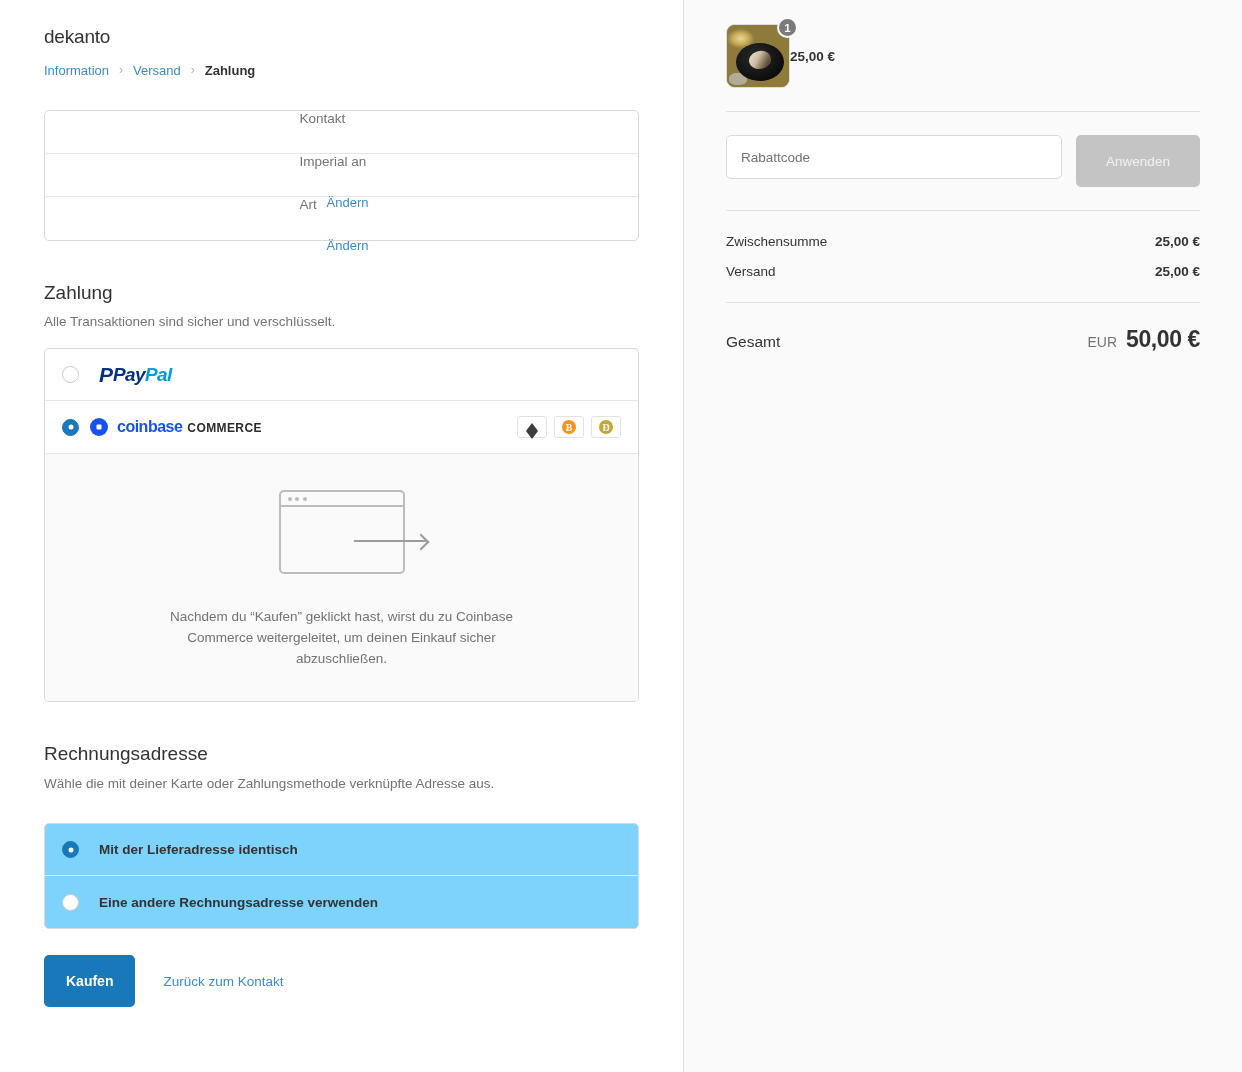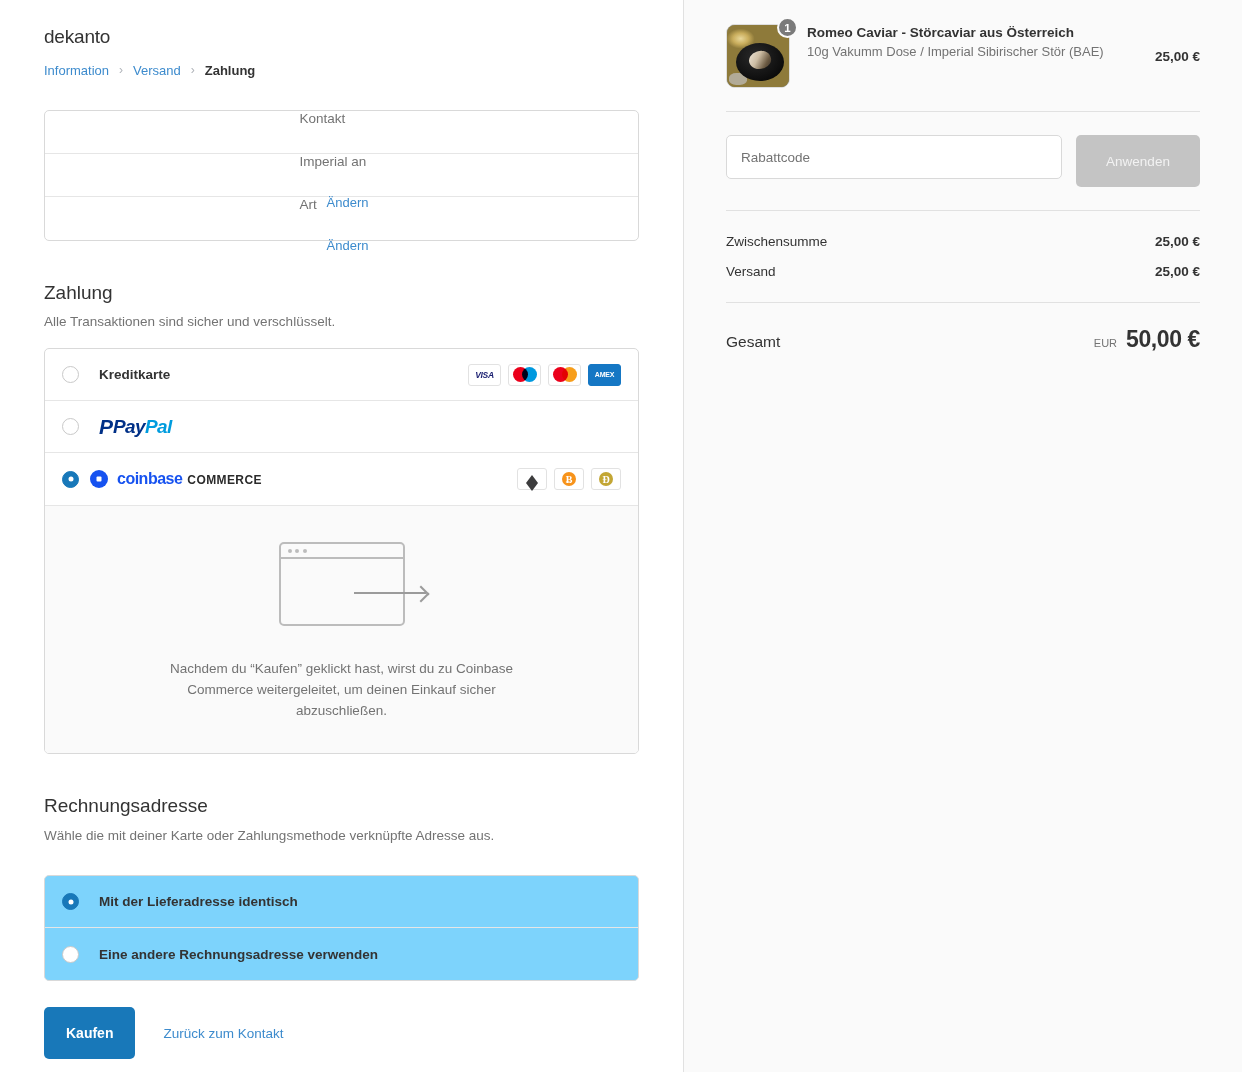--- a/index.html
+++ b/index.html
@@ -455,21 +455,21 @@
     color: #333333;
     margin-bottom: 15px;
   }
   .totals-line .amt { font-weight: bold; }
   .grand {
     display: flex; justify-content: space-between; align-items: baseline;
     margin-top: 2px;
   }
   .grand .lbl { font-size: 15.5px; color: #333333; }
   .grand .right { display: flex; align-items: baseline; gap: 9px; }
-  .grand .cur { font-size: 11px; color: #737373; }
+  .grand .cur { font-size: 14px; color: #737373; }
   .grand .val { font-size: 23px; font-weight: bold; color: #333333; letter-spacing: -0.4px; }
 </style>
 </head>
 <body>
 
 <div class="page">
 
   <div class="left-col">
 
     <h1 class="brand">dekanto</h1>
@@ -509,45 +509,20 @@
       </div>
 
     </div>
 
     <div class="section">
       <h2 class="section-title">Zahlung</h2>
       <p class="section-sub">Alle Transaktionen sind sicher und verschlüsselt.</p>
 
       <div class="pay-box">
 
-        <div class="pay-row">
-          <span class="radio"></span>
-          <span class="label">Kreditkarte</span>
-          <span class="spacer"></span>
-          <span class="brands">
-            <span class="brand-badge">
-              <span class="visa-txt">VISA</span>
-            </span>
-            <span class="brand-badge">
-              <span class="mc-circles maestro">
-                  <i class="l"></i>
-                  <i class="r"></i>
-                </span>
-            </span>
-            <span class="brand-badge">
-              <span class="mc-circles mastercard">
-                  <i class="l"></i>
-                  <i class="r"></i>
-                </span>
-            </span>
-            <span class="brand-badge amex">
-              <span class="amex-txt">AMEX</span>
-            </span>
-          </span>
-        </div>
 
         <div class="pay-row">
           <span class="radio"></span>
           <span class="paypal-logo">
             <span class="pp-p">P</span>
             <span class="pp-pay">Pay</span>
             <span class="pp-pal">Pal</span>
           </span>
         </div>
 
@@ -618,24 +593,20 @@
     <div class="cart-item">
       <div class="thumb-wrap">
         <div class="thumb">
           <div class="photo-bg"></div>
           <div class="stone"></div>
           <div class="bowl"></div>
           <div class="caviar"></div>
         </div>
         <div class="qty-badge">1</div>
       </div>
-      <div class="item-info">
-        <p class="item-title">Romeo Caviar - Störcaviar aus Österreich</p>
-        <p class="item-variant">10g Vakumm Dose / Imperial Sibirischer Stör (BAE)</p>
-      </div>
       <div class="item-price">25,00 €</div>
     </div>
 
     <div class="divider"></div>
 
     <div class="discount-row">
       <input class="discount-input" type="text" placeholder="Rabattcode" style="">
       <button class="apply-btn">Anwenden</button>
     </div>
 

